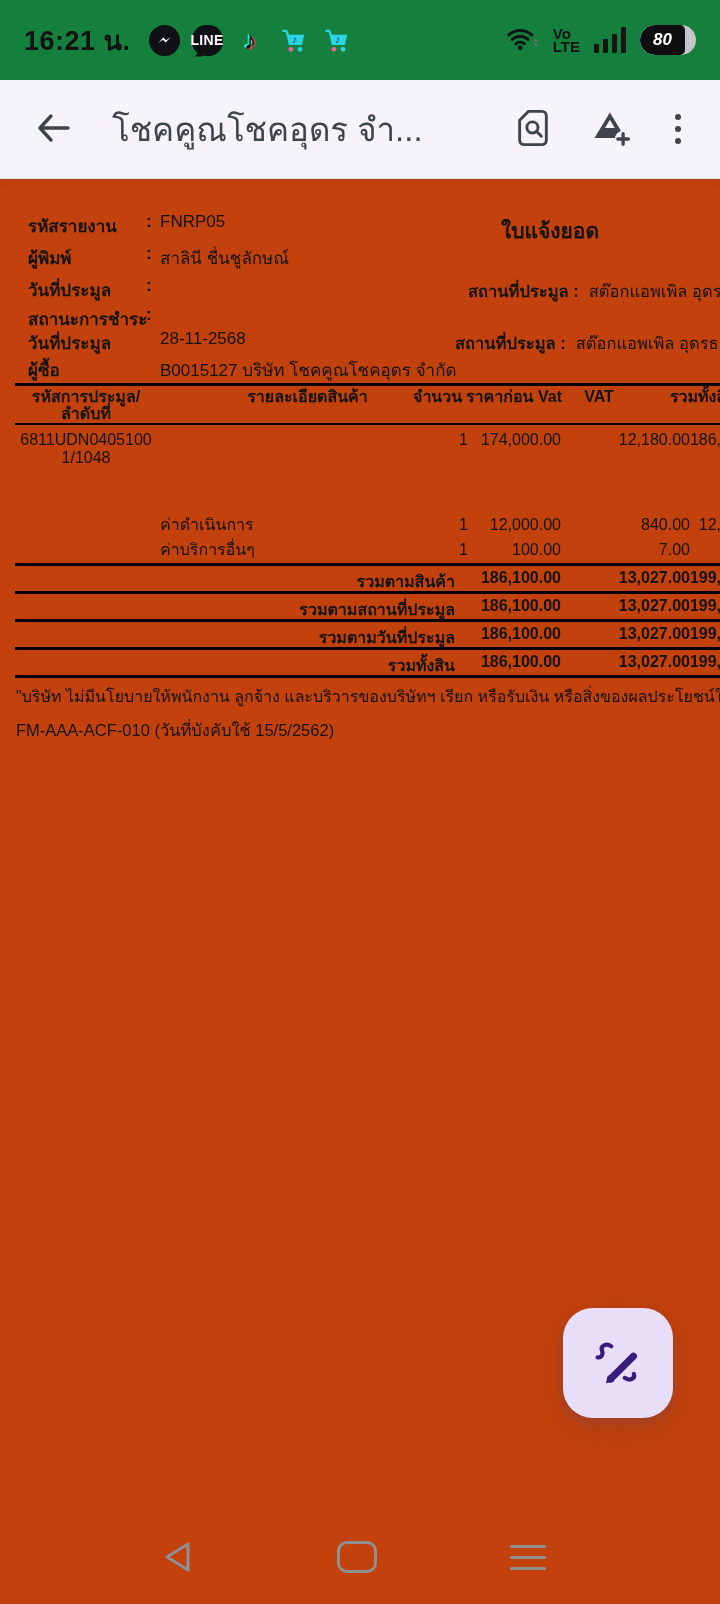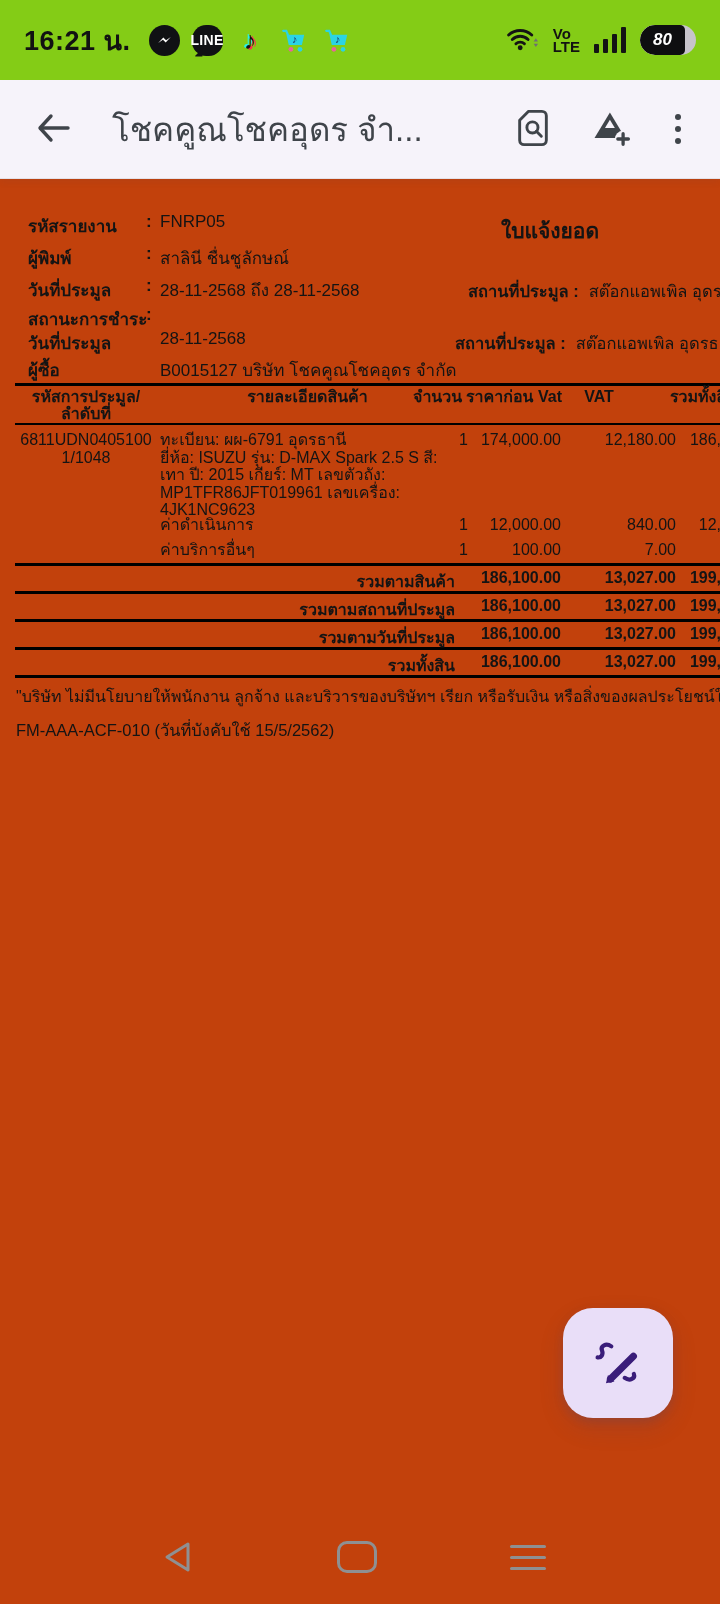--- a/index.html
+++ b/index.html
@@ -3,21 +3,21 @@
 <meta charset="utf-8">
 <style>
   html,body{margin:0;padding:0;}
   body{
     width:720px;height:1604px;position:relative;overflow:hidden;
     background:#ffffff;font-family:"Liberation Sans",sans-serif;
     -webkit-font-smoothing:antialiased;
   }
   
   .status-bar{
-    position:absolute;top:0;left:0;width:720px;height:80px;background:#84cc16;
+    position:absolute;top:0;left:0;width:720px;height:80px;background:#15803d;
     display:flex;align-items:center;justify-content:space-between;
     padding:16px 24px;box-sizing:border-box;z-index:30;
   }
   .sb-left{display:flex;align-items:center;gap:12px;}
   .sb-time{font-size:27px;font-weight:700;color:#121212;letter-spacing:.5px;margin-right:6px;}
   .notif{width:31px;height:31px;display:flex;align-items:center;justify-content:center;flex:0 0 auto;}
   .msgr{width:31px;height:31px;border-radius:50%;background:#101114;display:flex;align-items:center;justify-content:center;}
   .linei{width:31px;height:31px;border-radius:46%;background:#101114;display:flex;align-items:center;justify-content:center;position:relative;}
   .linei:after{content:"";position:absolute;left:3px;bottom:-1px;width:8px;height:8px;background:#101114;
     clip-path:polygon(0 100%,100% 0,100% 100%);border-radius:1px;}
@@ -61,21 +61,21 @@
   .h-qty{left:398px;width:48px;}
   .h-prevat{left:446px;width:106px;}
   .h-vat{left:546px;width:76px;}
   .h-total{left:622px;width:133px;}
   .t-row{position:relative;}
   .c-code{position:absolute;left:0;top:6px;width:142px;text-align:center;white-space:pre-line;line-height:17.5px;}
   .c-desc{position:absolute;left:145px;top:6px;width:298px;white-space:pre-line;line-height:17.5px;}
   .c-qty,.c-prevat,.c-vat,.c-total{position:absolute;top:6px;text-align:right;white-space:nowrap;}
   .c-qty{left:398px;width:55px;}
   .c-prevat{left:453px;width:93px;}
-  .c-vat{left:560px;width:76px;padding-left:25px;}
+  .c-vat{left:574px;width:76px;padding-left:25px;}
   .c-total{left:622px;width:133px;}
   .r1{height:89px;}
   .r2{height:25px;}.r2 .c-desc,.r2 .c-qty,.r2 .c-prevat,.r2 .c-vat,.r2 .c-total{top:2px;}
   .r3{height:24px;border-bottom:3px solid #000;}
   .r3 .c-desc,.r3 .c-qty,.r3 .c-prevat,.r3 .c-vat,.r3 .c-total{top:2px;}
   .t-total{position:relative;height:25px;border-bottom:3px solid #000;font-weight:700;}
   .t-total .t-label{position:absolute;left:145px;top:3px;width:295px;text-align:right;white-space:nowrap;}
   .t-total .c-prevat,.t-total .c-vat,.t-total .c-total{top:3px;}
   .disclaimer{position:absolute;left:16px;top:506px;width:1200px;font-size:16px;white-space:nowrap;}
   .form-code{position:absolute;left:16px;top:539px;font-size:16.5px;white-space:nowrap;}
@@ -200,21 +200,20 @@
       <span class="fval">FNRP05</span>
   </div>
   <div class="frow" style="top:66px">
     <b>ผู้พิมพ์</b>
       <span class="colon">:</span>
       <span class="fval">สาลินี  ชื่นชูลักษณ์</span>
   </div>
   <div class="frow" style="top:98px">
     <b>วันที่ประมูล</b>
       <span class="colon">:</span>
-      <span class="fval">28-11-2568 ถึง 28-11-2568</span>
   </div>
   <div class="frow" style="top:127px">
     <b>สถานะการชำระ</b>
       <span class="colon">:</span>
       <span class="fval"></span>
   </div>
   <div class="frow" style="top:151px">
     <b>วันที่ประมูล</b>
       <span class="colon"></span>
       <span class="fval">28-11-2568</span>
@@ -241,25 +240,20 @@
       <div class="h-desc">รายละเอียดสินค้า</div>
       <div class="h-qty">จำนวน</div>
       <div class="h-prevat">ราคาก่อน Vat</div>
       <div class="h-vat">VAT</div>
       <div class="h-total">รวมทั้งสิ้น</div>
     </div>
 
     <div class="t-row r1">
       <div class="c-code">6811UDN0405100
 1/1048</div>
-      <div class="c-desc">ทะเบียน: ผผ-6791 อุดรธานี
-ยี่ห้อ: ISUZU รุ่น: D-MAX Spark 2.5 S สี:
-เทา ปี: 2015 เกียร์: MT เลขตัวถัง:
-MP1TFR86JFT019961 เลขเครื่อง:
-4JK1NC9623</div>
       <div class="c-qty">1</div>
       <div class="c-prevat">174,000.00</div>
       <div class="c-vat">12,180.00</div>
       <div class="c-total">186,180.00</div>
     </div>
     <div class="t-row r2">
       <div class="c-desc">ค่าดำเนินการ</div>
       <div class="c-qty">1</div>
       <div class="c-prevat">12,000.00</div>
       <div class="c-vat">840.00</div>

